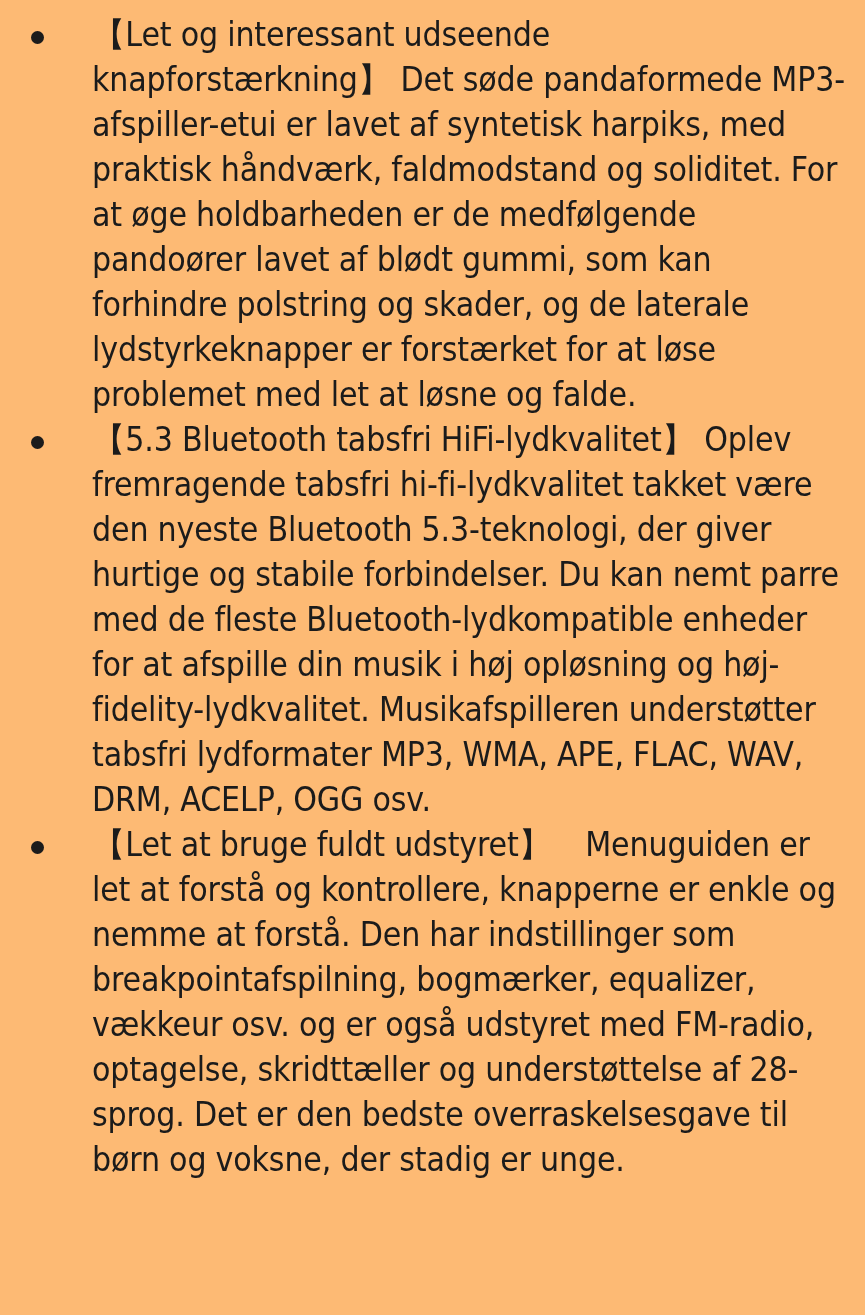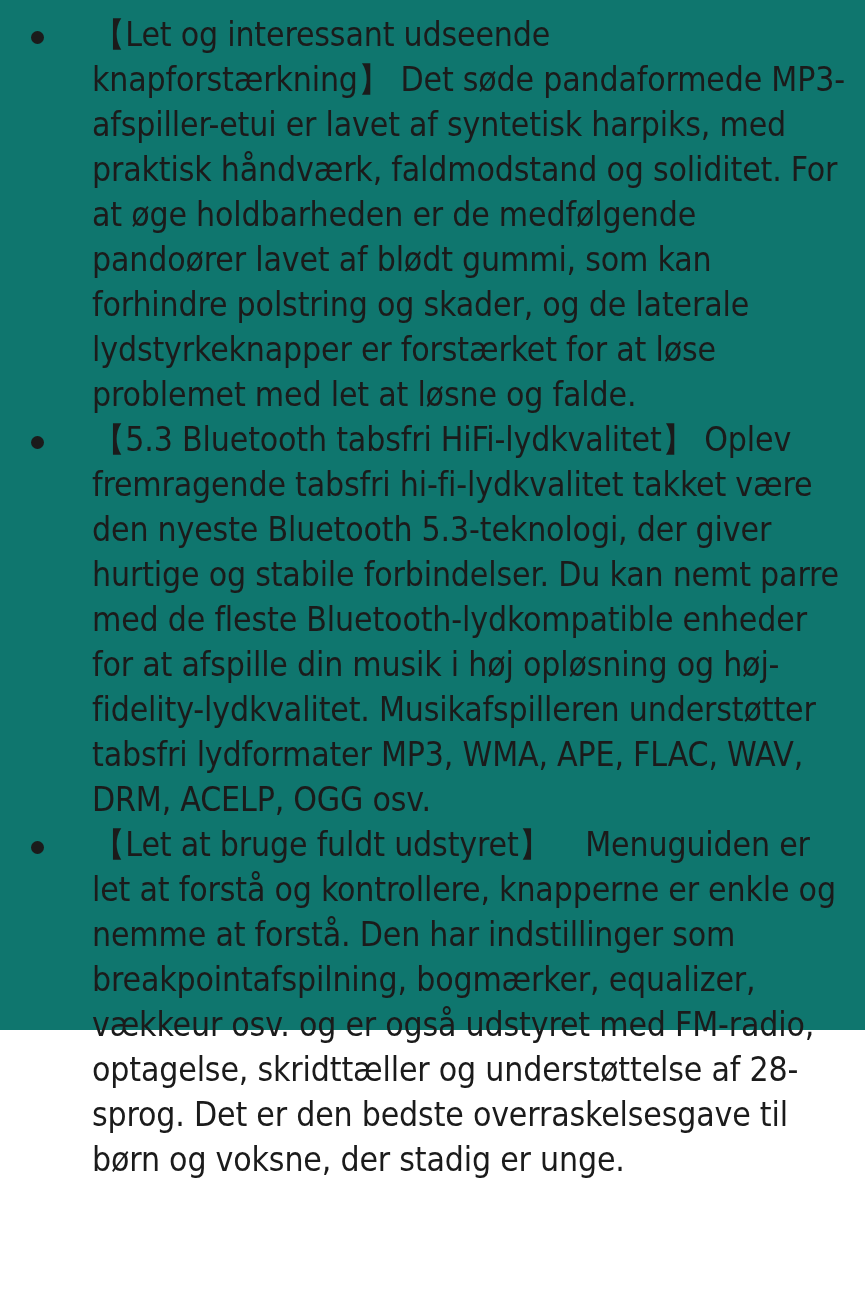--- a/index.html
+++ b/index.html
@@ -14,23 +14,23 @@
     height: 1315px;
     overflow: hidden;
     font-family: "DejaVu Sans Condensed", "Liberation Sans Narrow", "Liberation Sans", sans-serif;
     color: #1b1b1b;
     -webkit-font-smoothing: antialiased;
   }
 
   .page {
     box-sizing: border-box;
     width: 865px;
-    height: 1030px;
+    height: 1315px;
     padding: 0;
-    background: #0f766e;
+    background: #fdba74;
   }
 
   .feature-list {
     list-style: none;
     margin: 0;
     padding: 0;
   }
 
   .feature-item {
     position: relative;

